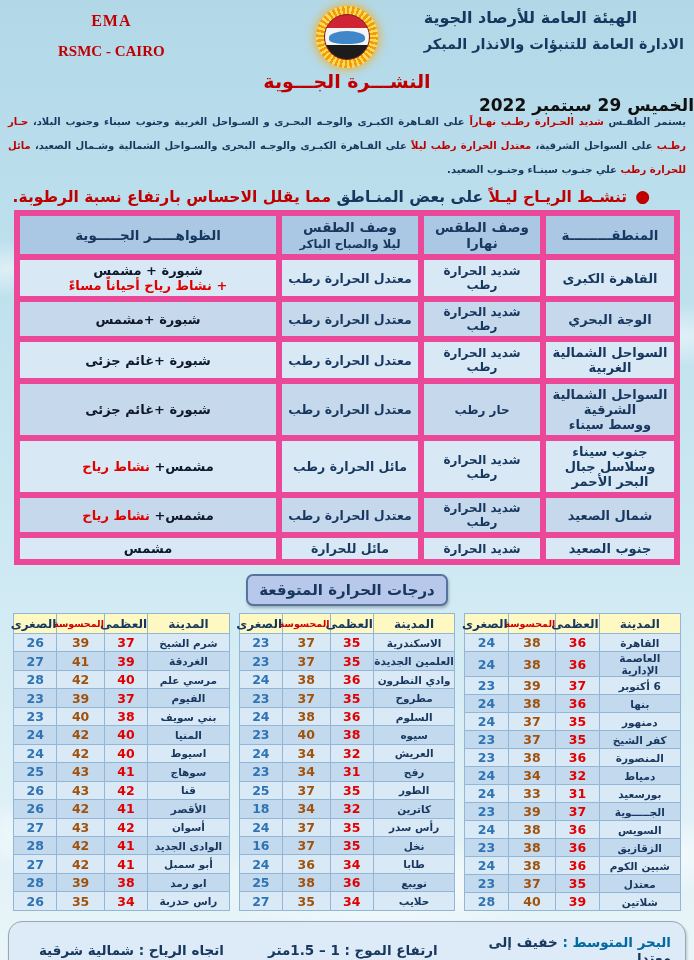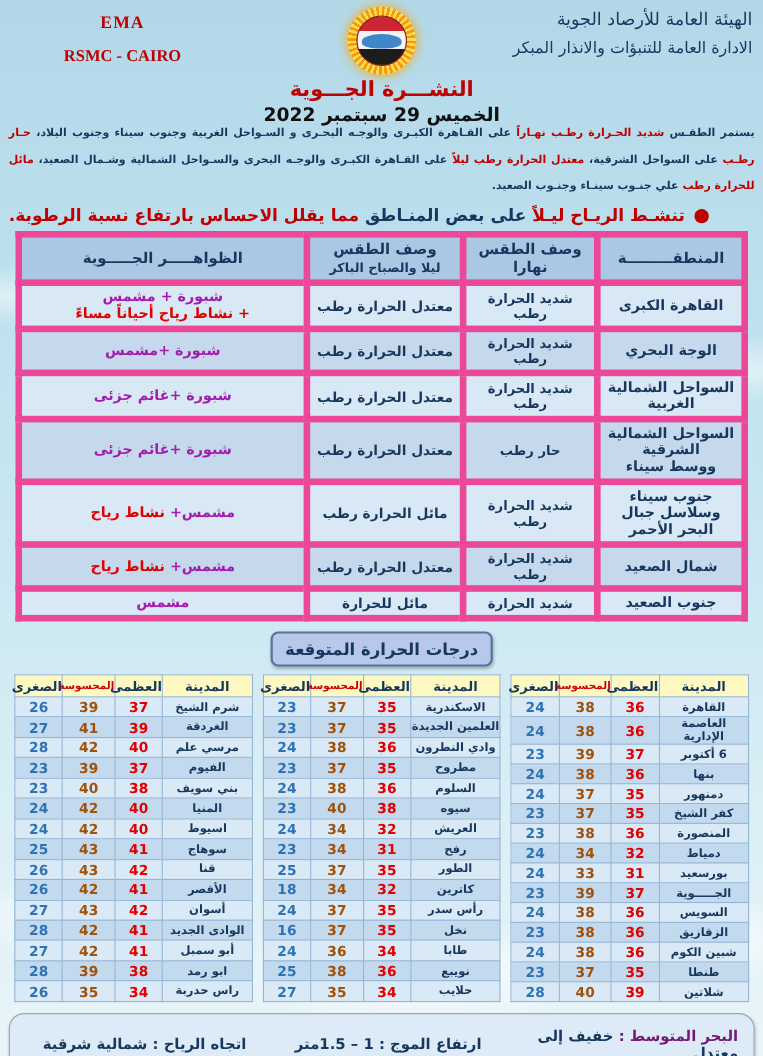--- a/index.html
+++ b/index.html
@@ -11,78 +11,78 @@
       radial-gradient(ellipse 200px 60px at 90% 89%, rgba(255,255,255,.85), rgba(255,255,255,0) 70%),
       radial-gradient(ellipse 160px 45px at 96% 35%, rgba(255,255,255,.55), rgba(255,255,255,0) 70%),
       radial-gradient(ellipse 140px 40px at 2% 28%, rgba(255,255,255,.5), rgba(255,255,255,0) 70%),
       linear-gradient(180deg,#b2d8e8 0%,#bfe1ee 30%,#cce8f2 55%,#d9eef5 75%,#e9f5f9 100%);
   }
   .navy{color:#17375e;}
   .seg-navy{color:#17375e;}
   .seg-red{color:#c00000;}
   
   .hdr{position:relative;height:106px;}
-  .org{position:absolute;top:8px;right:10px;text-align:right;direction:rtl;color:#17375e;font-weight:normal;}
+  .org{position:absolute;top:8px;right:10px;text-align:left;direction:rtl;color:#17375e;font-weight:bold;}
   .org .l1{font-size:16px;margin-bottom:9px;}
   .org .l2{font-size:14.5px;}
   .ema{position:absolute;top:12px;left:58px;color:#c00000;font-weight:bold;
        font-family:"Liberation Serif", serif;text-align:center;}
   .ema .e1{font-size:16px;margin-bottom:13px;letter-spacing:1px;}
   .ema .e2{font-size:15px;}
   .cmid{position:absolute;top:6px;left:0;right:0;text-align:center;}
   .logo{width:62px;height:62px;margin:0 auto;border-radius:50%;
     background:repeating-conic-gradient(#f29d00 0deg 5deg, #ffd65e 5deg 10deg);
     box-shadow:0 0 8px 2px rgba(244,170,20,.75);
     display:flex;align-items:center;justify-content:center;}
   .flagring{width:44px;height:44px;border-radius:50%;overflow:hidden;border:1px solid #7d1d1d;position:relative;
     background:linear-gradient(180deg,#cf2433 0%,#cf2433 30%,#f4f4f4 30%,#f4f4f4 68%,#1c1c1c 68%,#1c1c1c 100%);}
   .cloudshape{position:absolute;top:37%;left:8%;width:84%;height:30%;background:#3f87c9;border-radius:60% 60% 45% 45%;}
   .btitle{color:#c00000;font-weight:bold;font-size:19px;margin-top:2px;}
-  .bdate{color:#101010;font-weight:bold;font-size:17px;margin-top:3px;}
+  .bdate{color:#101010;font-weight:bold;font-size:17px;margin-top:3px;text-align:right;}
   
   .summary{direction:rtl;text-align:justify;font-weight:bold;font-size:10px;line-height:24px;
     margin:4px 8px 0 8px;}
-  .note{direction:rtl;text-align:left;font-weight:bold;font-size:15.5px;margin:4px 44px 4px 8px;}
+  .note{direction:rtl;text-align:right;font-weight:bold;font-size:15.5px;margin:4px 44px 4px 8px;}
   .dot{color:#c00000;font-size:17px;margin-left:8px;}
   
   table{border-collapse:collapse;}
   .forecast{direction:rtl;width:666px;margin:4px auto 0 auto;background:#fff;}
   .forecast th,.forecast td{border:6px solid #ec4899;padding:3px 4px;text-align:center;vertical-align:middle;}
   .forecast th{background:#aac8e4;color:#17375e;font-size:13.5px;}
   .forecast th .sub{font-size:11.5px;font-weight:bold;}
   .forecast tr:nth-child(odd) td{background:#d9e8f5;}
   .forecast tr:nth-child(even) td{background:#c6d9ec;}
   .forecast td{color:#17375e;font-weight:bold;}
   .c-region{width:120px;font-size:13px;white-space:pre-line;margin-left:36px;}
   .c-day{width:108px;font-size:12px;}
   .c-night{width:128px;font-size:12.5px;}
   .c-phen{font-size:13px;}
   .c-phen .red{color:#e00000;}
-  .c-phen .navy{color:#a21caf;}
+  .c-phen .navy{color:#0f172a;}
   
   .temps-title{width:198px;margin:9px auto 7px auto;background:#b7c8ea;border:2px solid #56749f;
     border-radius:7px;color:#17375e;font-weight:bold;font-size:15px;text-align:center;padding:5px 0;
     box-shadow:1px 2px 3px rgba(0,0,0,.25);}
   .temps-row{display:flex;direction:rtl;gap:9px;margin:0 13px;}
   .ttable{flex:1;direction:rtl;table-layout:fixed;border:1px solid #4f7fb5;background:#fff;width:100%;}
   .ttable th,.ttable td{border:1px solid #93b6d6;text-align:center;padding:0;height:17px;}
   .ttable th{background:#fef9c3;color:#17375e;font-size:12px;height:19px;}
   .ttable th.h-feels{color:#d00000;font-size:9.5px;}
   .ttable tr:nth-child(odd) td{background:#d9e9f6;}
   .ttable tr:nth-child(even) td{background:#c3d9ee;}
   .t-city{width:38%;color:#17375e;font-weight:bold;font-size:10.5px;}
   .t-max{width:20%;color:#e10000;font-weight:bold;font-size:12.5px;}
   .t-feels{width:22%;color:#a0520c;font-weight:bold;font-size:12.5px;}
   .t-min{width:20%;color:#2e74b5;font-weight:bold;font-size:12.5px;}
   
   .sea{direction:rtl;margin:10px 8px 0 8px;background:#dcebf7;border:1px solid #9aa7b4;border-radius:14px;
     padding:8px 14px;box-shadow:1px 2px 3px rgba(0,0,0,.2);}
   .sea-row{display:grid;grid-template-columns:36% 33% 31%;align-items:center;font-weight:bold;
     color:#17375e;font-size:13.5px;padding:4px 0;}
-  .sea-name{color:#701a75;text-align:right;}
+  .sea-name{color:#0369a1;text-align:right;}
   .sea-state{color:#17375e;margin-left:23px;}
 </style>
 </head>
 <body>
 
 <div class="page">
 
   <div class="hdr">
     <div class="org">
       <div class="l1">الهيئة العامة للأرصاد الجوية</div>
@@ -254,21 +254,21 @@
             <td class="t-feels">38</td>
             <td class="t-min">23</td>
           </tr>
           <tr>
             <td class="t-city">شبين الكوم</td>
             <td class="t-max">36</td>
             <td class="t-feels">38</td>
             <td class="t-min">24</td>
           </tr>
           <tr>
-            <td class="t-city">طنطا</td>
+            <td class="t-city">معتدل</td>
             <td class="t-max">35</td>
             <td class="t-feels">37</td>
             <td class="t-min">23</td>
           </tr>
           <tr>
             <td class="t-city">شلاتين</td>
             <td class="t-max">39</td>
             <td class="t-feels">40</td>
             <td class="t-min">28</td>
           </tr>

